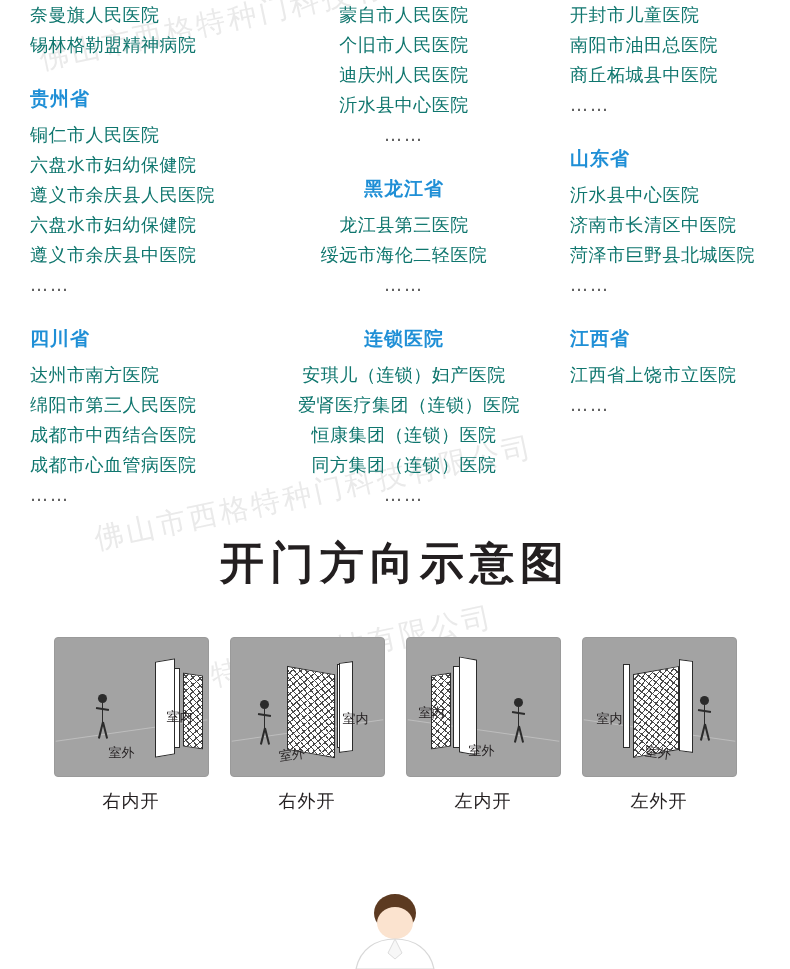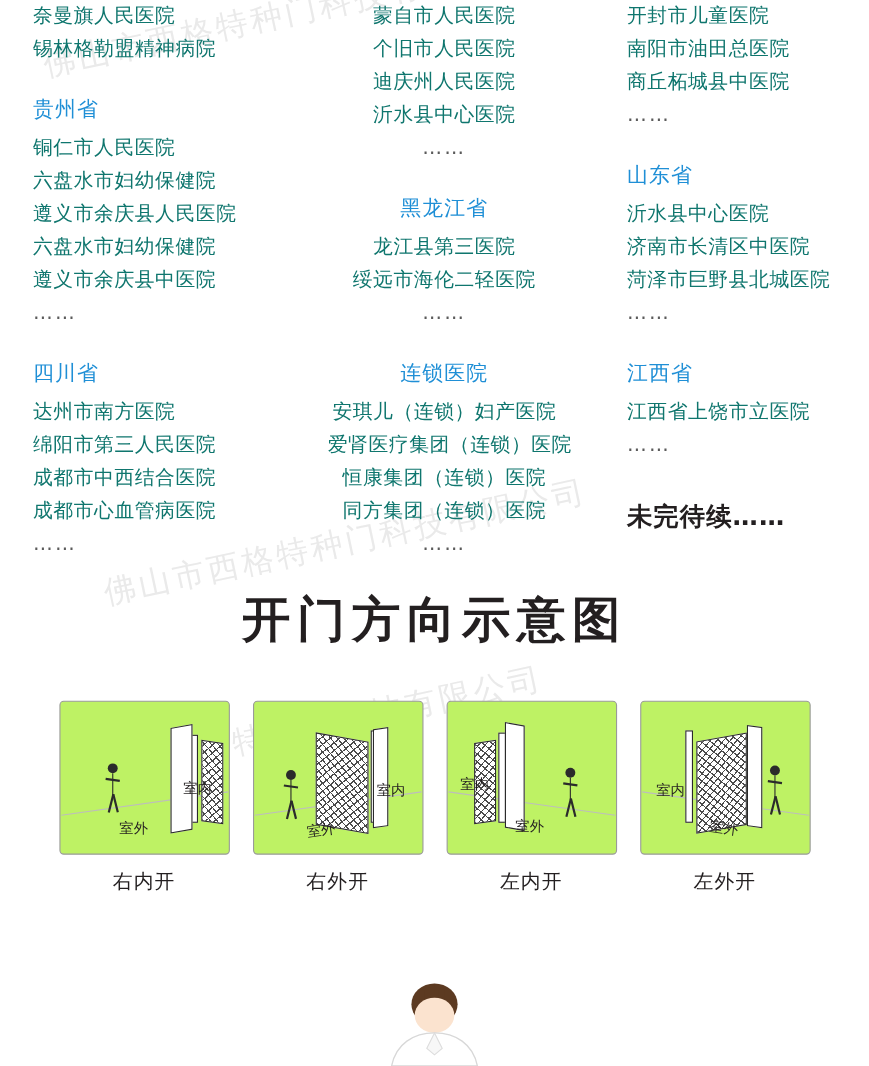--- a/index.html
+++ b/index.html
@@ -52,21 +52,21 @@
     box-sizing: border-box;
     padding-right: 10px;
   }
   .col.c1 { padding-left: 10px; }
   .col.c2 { padding-left: 28px; text-align: center; }
   .col.c3 { padding-left: 50px; }
 
   .province {
     color: #1f8fd6;
     font-size: 19px;
-    font-weight: normal;
+    font-weight: bold;
     margin: 26px 0 8px 0;
     letter-spacing: 1px;
   }
   .hosp {
     font-size: 18px;
     line-height: 30px;
     color: #0f766e;
     letter-spacing: .5px;
     white-space: nowrap;
   }
@@ -106,21 +106,21 @@
   .card {
     width: 155px;
   }
   .card-box {
     width: 155px;
     height: 140px;
     border: 1px solid #9a9a9a;
     border-radius: 4px;
     box-sizing: border-box;
     position: relative;
-    background: #bef264;
+    background: #a3a3a3;
     overflow: hidden;
   }
   .card-label {
     margin-top: 12px;
     font-size: 18px;
     letter-spacing: 1px;
     color: #231f20;
   }
 
   
@@ -261,21 +261,20 @@
     <div class="province">山东省</div>
     <div class="hosp">沂水县中心医院</div>
     <div class="hosp">济南市长清区中医院</div>
     <div class="hosp">菏泽市巨野县北城医院</div>
     <div class="ellip">……</div>
 
     <div class="province">江西省</div>
     <div class="hosp">江西省上饶市立医院</div>
     <div class="ellip">……</div>
 
-    <div class="tobe">未完待续……</div>
   </div>
 </div>
 
 <div class="diagram-section">
   <div class="diagram-title">开门方向示意图</div>
 
   <div class="cards">
 
     <div class="card">
       <div class="card-box">

